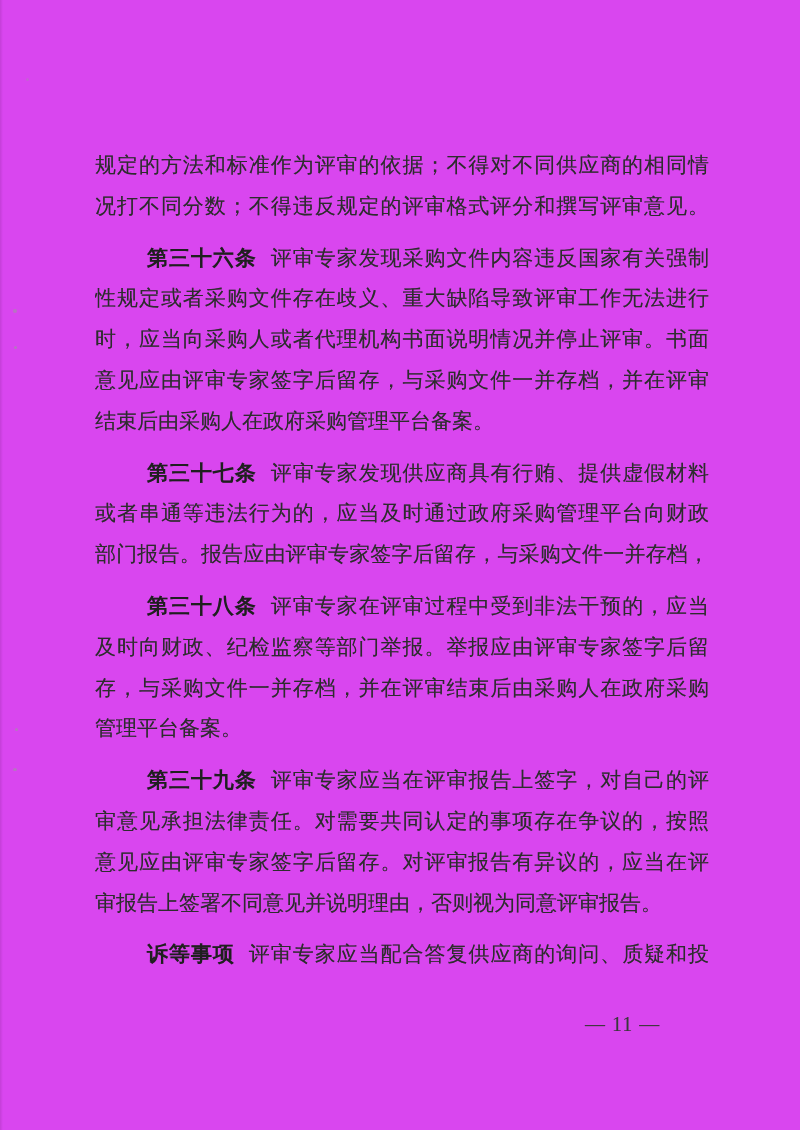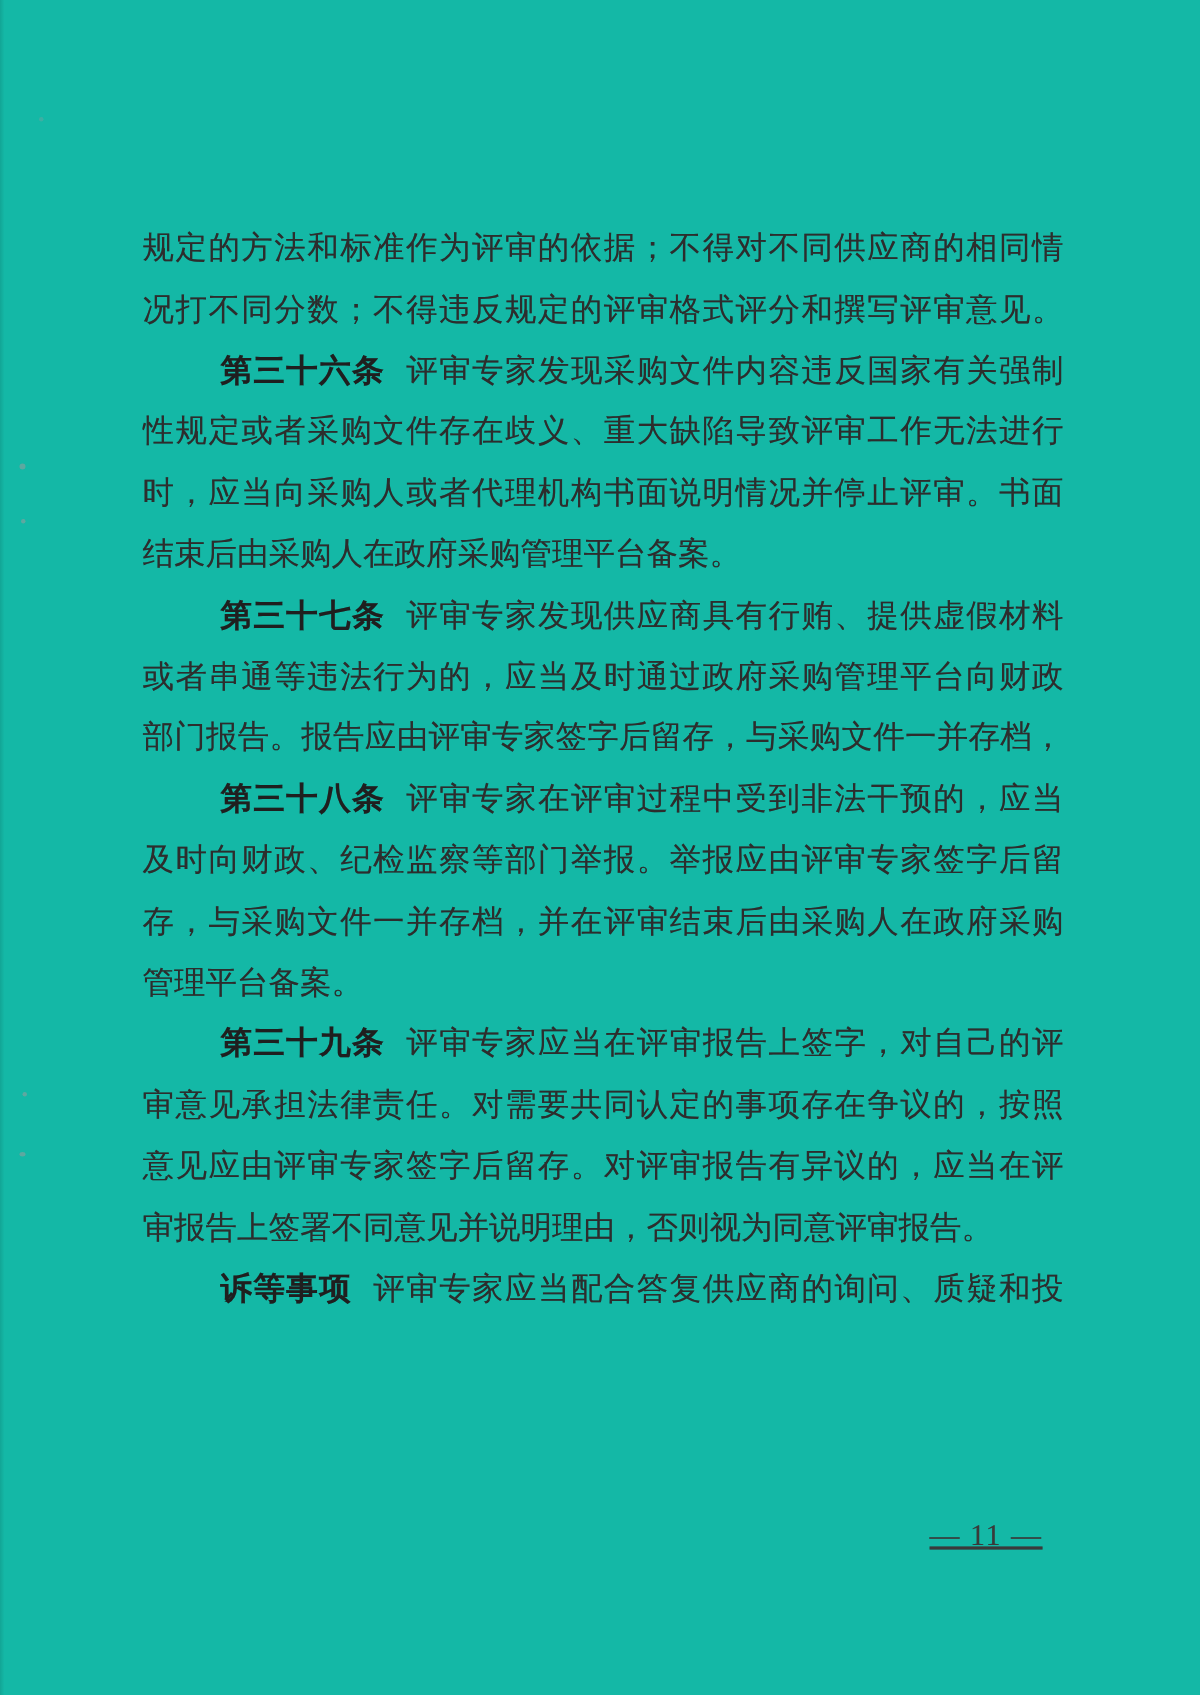--- a/index.html
+++ b/index.html
@@ -4,21 +4,21 @@
 <style>
   html, body {
     margin: 0;
     padding: 0;
     background: #ffffff;
   }
   .page {
     position: relative;
     width: 800px;
     height: 1130px;
-    background: #14b8a6;
+    background: #d946ef;
     font-family: "Liberation Serif", "DejaVu Serif", serif;
     color: #2d2d2d;
     overflow: hidden;
   }
   
   .edge-shadow {
     position: absolute;
     left: 0; top: 0;
     width: 3px; height: 1130px;
     background: linear-gradient(to right, rgba(0,0,0,0.10), rgba(0,0,0,0));
@@ -55,56 +55,57 @@
   }
   .line.full, .line.heading {
     text-align: justify;
     text-align-last: justify;
   }
   .line.last {
     text-align: left;
   }
   .line.heading {
     padding-left: 52px;
+    margin-top: 11px;
   }
   .article-no {
     font-weight: 700;
     color: #1f1f1f;
     margin-right: 14px;
   }
   .page-number {
     position: absolute;
     left: 585px;
     top: 1013px;
     width: 110px;
     font-size: 20px;
     letter-spacing: 1px;
     color: #3a3a3a;
-    text-align: right;
+    text-align: left;
     text-shadow: 0 0 0.4px rgba(40,40,40,0.4);
-    text-decoration: underline;
   }
 </style>
 </head>
 <body>
 
 <div class="page">
   <div class="edge-shadow"></div>
   <div class="speck s1"></div>
   <div class="speck s2"></div>
   <div class="speck s3"></div>
   <div class="speck s4"></div>
   <div class="speck s5"></div>
 
   <div class="text-block">
       <div class="line full">规定的方法和标准作为评审的依据；不得对不同供应商的相同情</div>
       <div class="line full">况打不同分数；不得违反规定的评审格式评分和撰写评审意见。</div>
       <div class="line heading"><span class="article-no">第三十六条</span>评审专家发现采购文件内容违反国家有关强制</div>
       <div class="line full">性规定或者采购文件存在歧义、重大缺陷导致评审工作无法进行</div>
       <div class="line full">时，应当向采购人或者代理机构书面说明情况并停止评审。书面</div>
+      <div class="line full">意见应由评审专家签字后留存，与采购文件一并存档，并在评审</div>
       <div class="line last">结束后由采购人在政府采购管理平台备案。</div>
       <div class="line heading"><span class="article-no">第三十七条</span>评审专家发现供应商具有行贿、提供虚假材料</div>
       <div class="line full">或者串通等违法行为的，应当及时通过政府采购管理平台向财政</div>
       <div class="line full">部门报告。报告应由评审专家签字后留存，与采购文件一并存档，</div>
       <div class="line heading"><span class="article-no">第三十八条</span>评审专家在评审过程中受到非法干预的，应当</div>
       <div class="line full">及时向财政、纪检监察等部门举报。举报应由评审专家签字后留</div>
       <div class="line full">存，与采购文件一并存档，并在评审结束后由采购人在政府采购</div>
       <div class="line last">管理平台备案。</div>
       <div class="line heading"><span class="article-no">第三十九条</span>评审专家应当在评审报告上签字，对自己的评</div>
       <div class="line full">审意见承担法律责任。对需要共同认定的事项存在争议的，按照</div>

